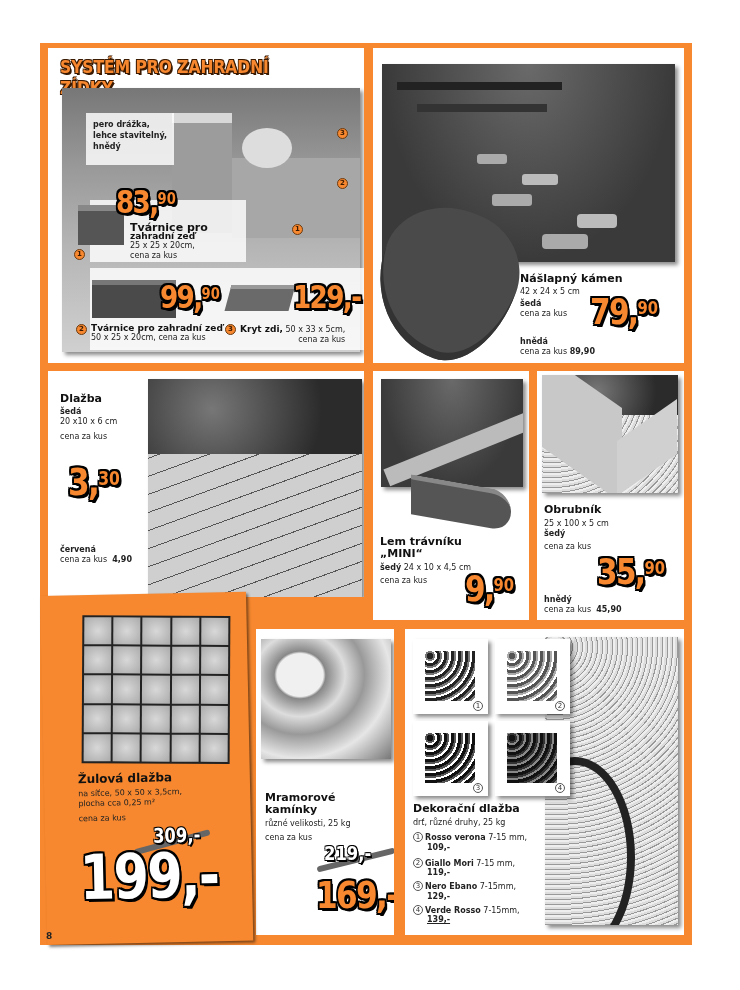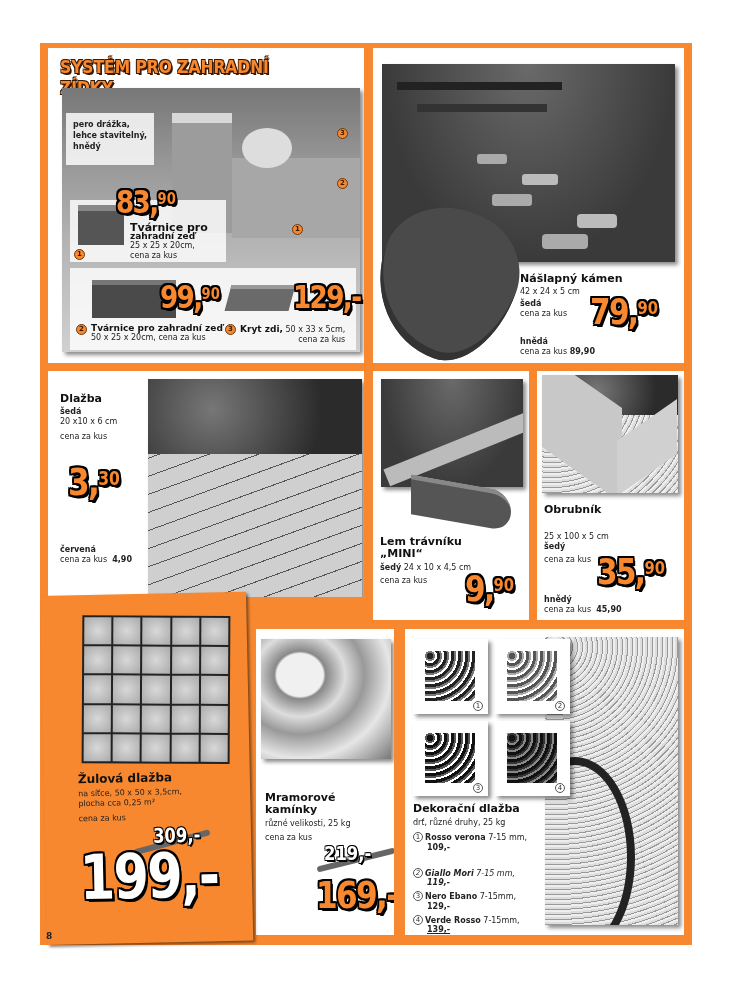--- a/index.html
+++ b/index.html
@@ -38,21 +38,21 @@
       repeating-linear-gradient(-20deg, #cfcfcf 0 16px, #555 16px 17px),
       #ccc; }
   .flowers { background: radial-gradient(circle at 30% 40%, #777, #2b2b2b 70%); }
   .gravel { background: repeating-radial-gradient(circle at 10px 10px, #ddd 0 2px, #999 2px 3px, #eee 3px 5px); }
   .pebbles { background: radial-gradient(ellipse at 30% 30%, #f0f0f0 0 18%, #888 20%, #ddd 35%, #999 50%, #e6e6e6 70%, #777 100%); }
 
   .headline { position: absolute; left: 12px; top: 8px; font-weight: 900; font-size: 18px; color: #f7882f; letter-spacing: 0px;
     transform: scaleX(0.86); transform-origin: left top;
     text-shadow: -1px -1px 0 #3a1a00, 1px -1px 0 #3a1a00, -1px 1px 0 #3a1a00, 1px 1px 0 #3a1a00, 2px 2px 0 #3a1a00; }
 
-  .glass { position: absolute; background: rgba(255,255,255,0.82); }
+  .glass { position: absolute; background: rgba(255,255,255,0.82); margin-left: 20px; }
 
   .orange-card { position: absolute; left: 40px; top: 596px; width: 206px; height: 349px; background: #f7882f;
     transform: rotate(-1.2deg); transform-origin: left top; box-shadow: 2px 2px 3px rgba(0,0,0,0.5); }
   .granite { position: absolute; display: grid; grid-template-columns: repeat(5, 1fr); gap: 2px; background: #222; padding: 2px; }
   .granite div { background: radial-gradient(circle, #d8d8d8, #aaa); }
 
   .page-num { position: absolute; left: 46px; top: 931px; font-size: 9px; font-weight: bold; color: #222; }
 </style>
 </head>
 <body>
@@ -159,21 +159,21 @@
 </div>
 
 <div class="panel" style="left:537px; top:371px; width:147px; height:249px;">
   <div class="photo gravel" style="left:5px; top:4px; width:136px; height:118px;">
     <div class="flowers" style="position:absolute; left:20px; top:0; width:116px; height:40px;"></div>
     <div style="position:absolute; left:0; top:5px; width:80px; height:95px; background:#c8c8c8; transform:skewY(35deg);"></div>
     <div style="position:absolute; left:75px; top:45px; width:60px; height:55px; background:#d0d0d0; transform:skewY(-35deg);"></div>
   </div>
   <div style="position:absolute; left:7px; top:133px;">
     <div class="title">Obrubník</div>
-    <div class="small" style="margin-top:16px;">25 x 100 x 5 cm</div>
+    <div class="small" style="margin-top:3px;">25 x 100 x 5 cm</div>
     <div class="small bold">šedý</div>
     <div class="small" style="margin-top:3px;">cena za kus</div>
   </div>
   <div class="price" style="left:60px; top:183px; font-size:36px;"><span>35,</span><sup>90</sup></div>
   <div style="position:absolute; left:7px; top:224px;">
     <div class="small bold">hnědý</div>
     <div class="small"><span>cena za kus</span>&nbsp;&nbsp;<span class="bold">45,90</span></div>
   </div>
 </div>
 
@@ -210,21 +210,21 @@
     <div style="position:absolute; left:12px; top:12px; width:50px; height:50px; background:repeating-radial-gradient(circle at 5px 5px,#111 0 3px,#333 3px 5px,#888 5px 7px);"></div>
     <span class="circ" style="position:absolute; right:3px; bottom:3px;">4</span>
   </div>
   <div style="position:absolute; left:8px; top:174px;">
     <div class="title">Dekorační dlažba</div>
     <div class="small" style="margin-top:3px;">drť, různé druhy, 25 kg</div>
     <div style="margin-top:4px;">
       <div class="small"><span class="circ">1</span><span class="bold">Rosso verona</span><span> 7-15 mm,</span></div>
       <div class="small bold" style="padding-left:14px;">109,-</div>
     </div>
-    <div style="margin-top:15px;font-style:italic;">
+    <div style="margin-top:5px;">
       <div class="small"><span class="circ">2</span><span class="bold">Giallo Mori</span><span> 7-15 mm,</span></div>
       <div class="small bold" style="padding-left:14px;">119,-</div>
     </div>
     <div style="margin-top:3px;">
       <div class="small"><span class="circ">3</span><span class="bold">Nero Ebano</span><span> 7-15mm,</span></div>
       <div class="small bold" style="padding-left:14px;">129,-</div>
     </div>
     <div style="margin-top:3px;">
       <div class="small"><span class="circ">4</span><span class="bold">Verde Rosso</span><span> 7-15mm,</span></div>
       <div class="small bold" style="padding-left:14px;text-decoration:underline;">139,-</div>

